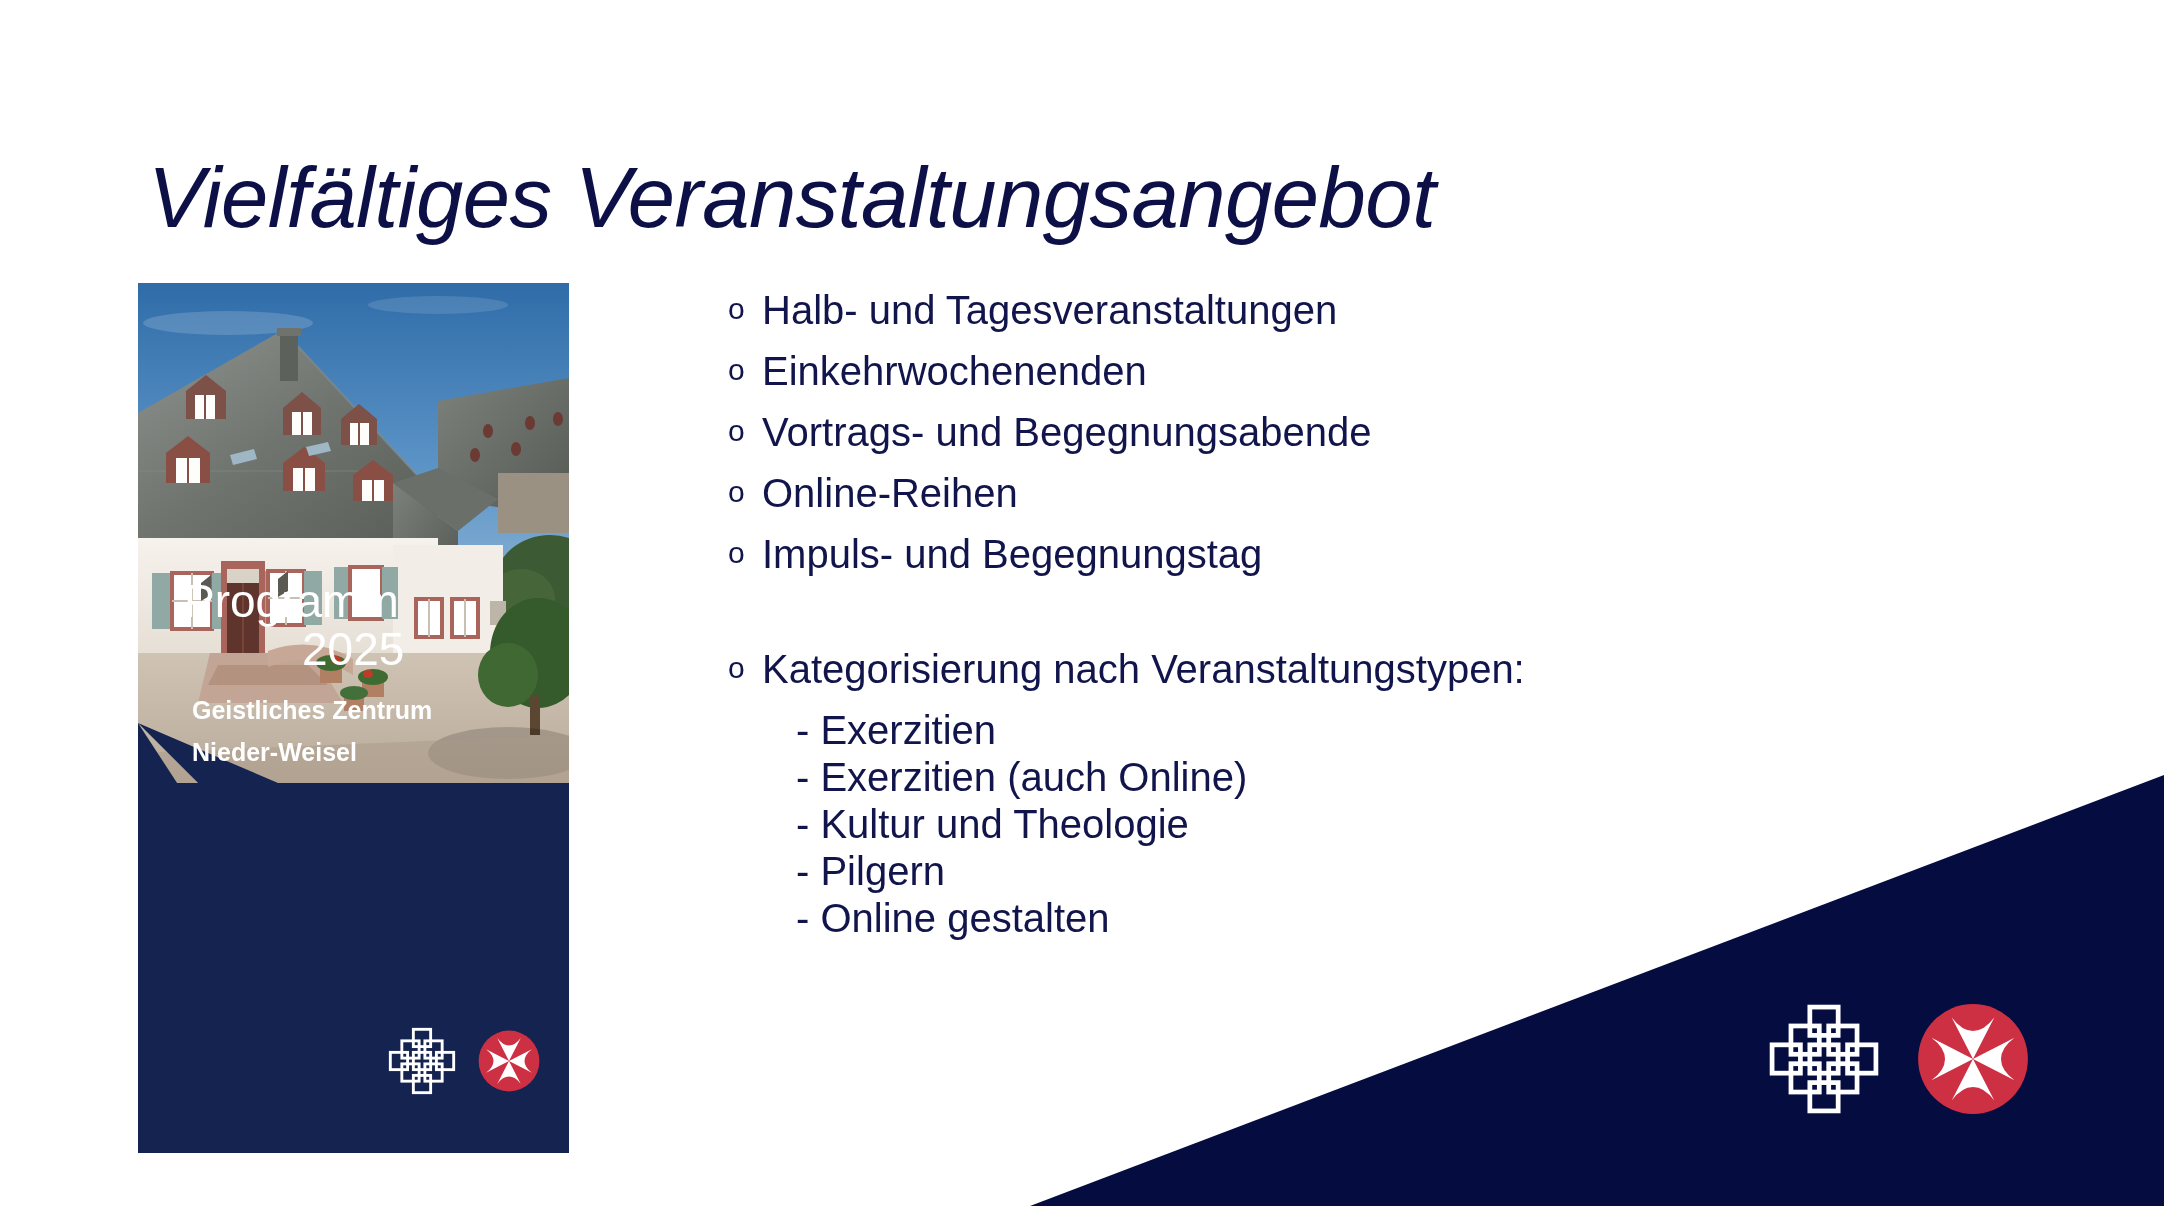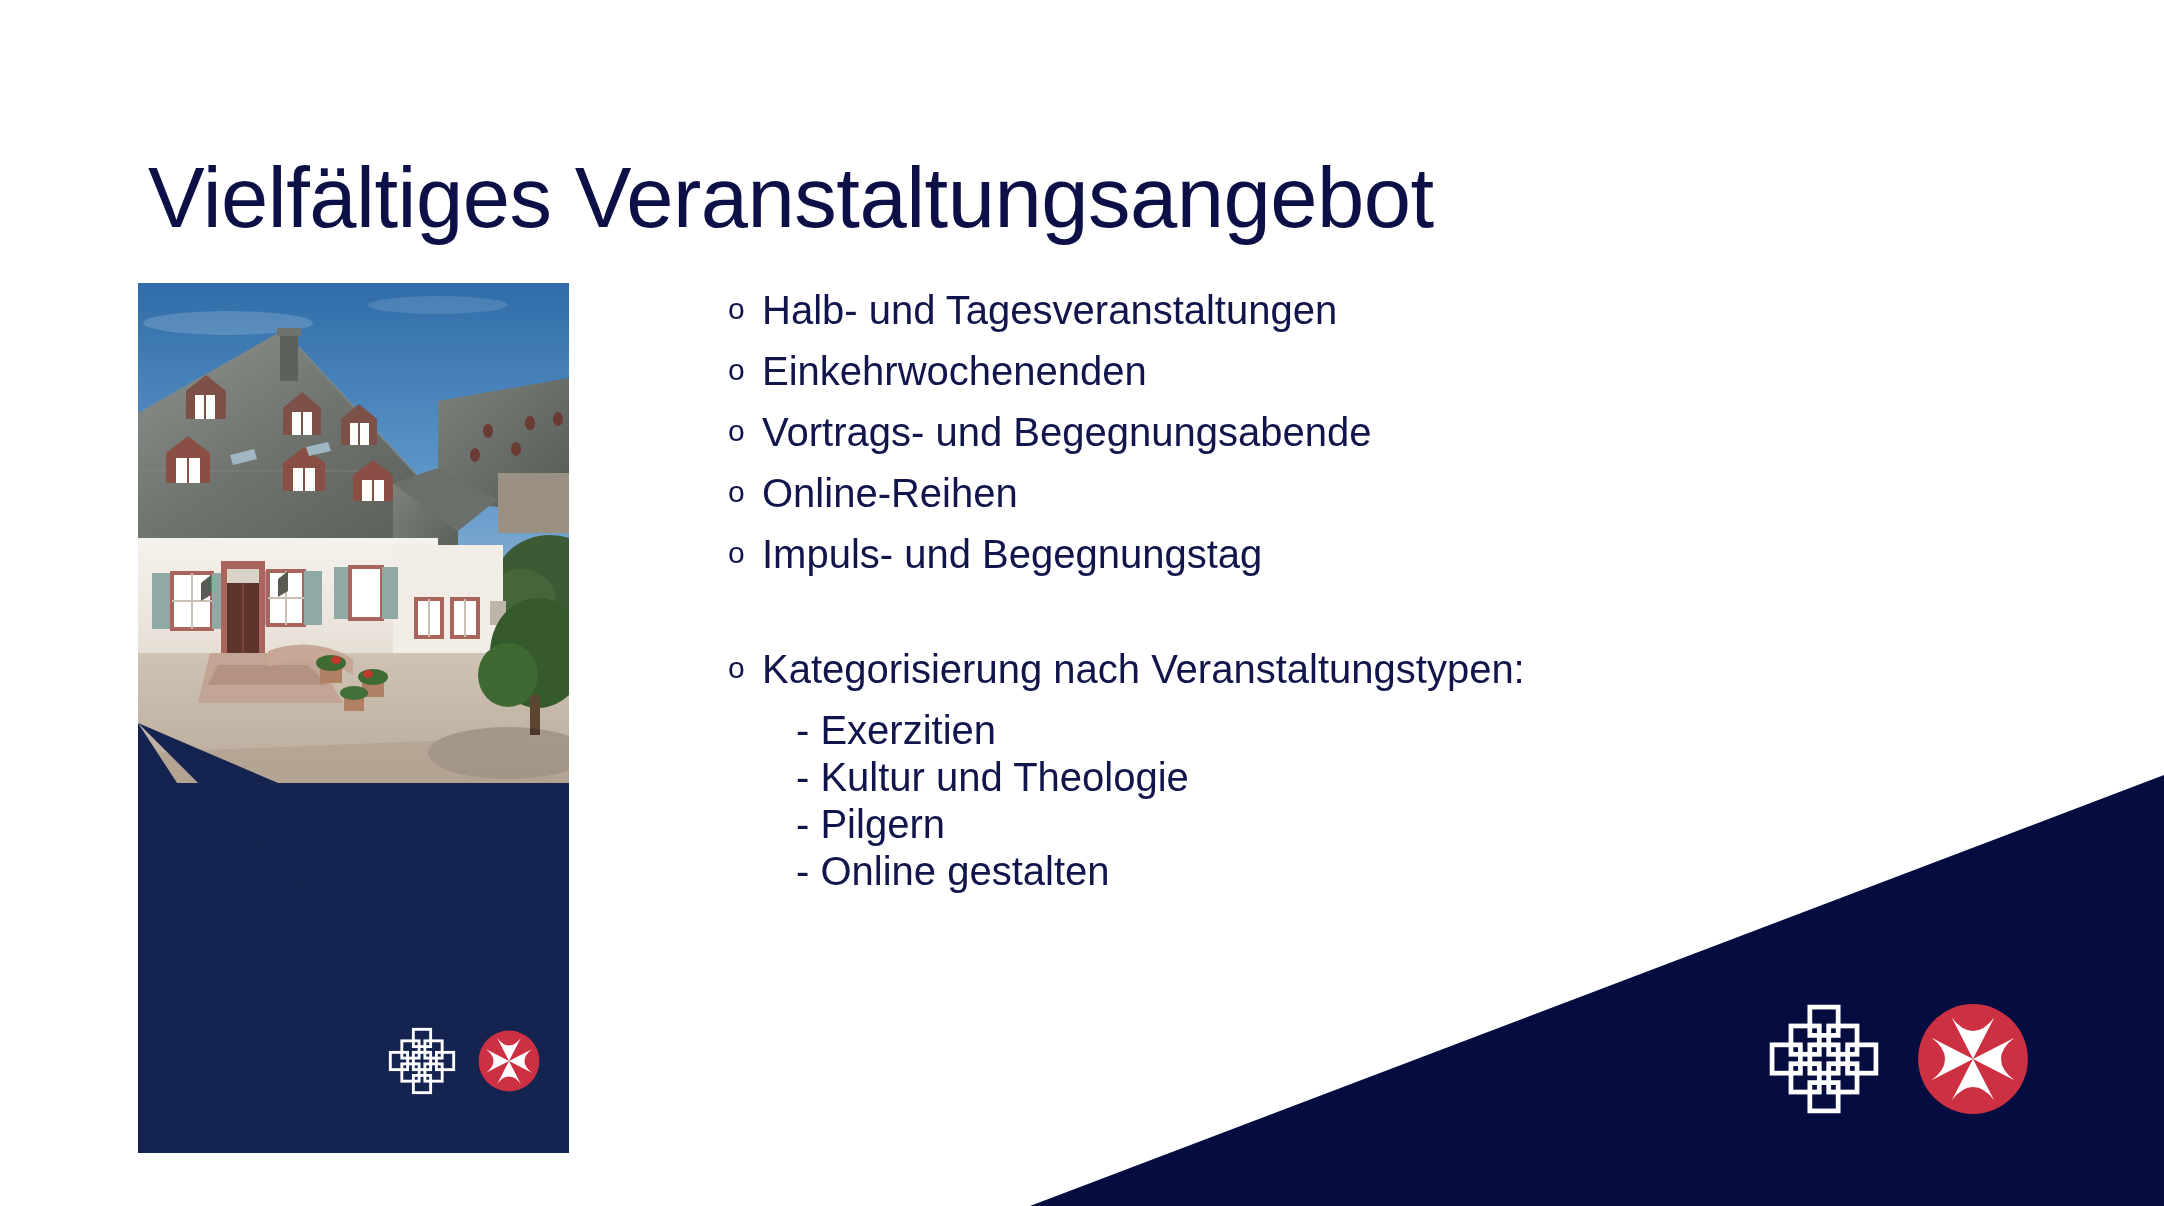--- a/index.html
+++ b/index.html
@@ -35,20 +35,21 @@
     position: absolute;
     left: 148px;
     top: 96px;
     width: 1900px;
     color: #0d1047;
     font-size: 85px;
     font-weight: 400;
     letter-spacing: -0.5px;
     line-height: 1.05;
     white-space: nowrap;
+    font-style: italic;
   }
 
   
   .brochure {
     position: absolute;
     left: 138px;
     top: 283px;
     width: 431px;
     height: 870px;
     overflow: hidden;
@@ -319,20 +320,26 @@
       <ellipse cx="370" cy="470" rx="80" ry="26" fill="#000000" opacity="0.16"></ellipse>
       <path d="M0,470 L431,452 L431,500 L0,500 Z" fill="#a99a89" opacity="0.5"></path>
     </svg>
 
     <svg class="brochure-overlay" viewBox="0 0 431 870" preserveAspectRatio="none">
       <polygon points="0,440 280,870 0,870" fill="#14234f"></polygon>
       <rect x="0" y="500" width="431" height="370" fill="#14234f"></rect>
       <polygon points="0,440 431,870 431,500 140,500 0,440" fill="#14234f"></polygon>
     </svg>
 
+    <div class="brochure-text">
+      <div class="b-programm">Programm</div>
+      <div class="b-year">2025</div>
+      <div class="b-sub1">Geistliches Zentrum</div>
+      <div class="b-sub2">Nieder-Weisel</div>
+    </div>
 
     <div class="brochure-logos">
       <svg width="72" height="72" viewBox="0 0 100 100">
         <g fill="none" stroke="#ffffff" stroke-width="4">
           <rect x="38" y="6" width="24" height="24"></rect>
           <rect x="38" y="70" width="24" height="24"></rect>
           <rect x="6" y="38" width="24" height="24"></rect>
           <rect x="70" y="38" width="24" height="24"></rect>
           <rect x="22" y="22" width="24" height="24"></rect>
           <rect x="54" y="22" width="24" height="24"></rect>
@@ -375,20 +382,21 @@
     </div>
 
     <div class="group-gap"></div>
 
     <div class="bullet-row">
       <span class="bullet-marker">o</span>
       <span class="bullet-text">Kategorisierung nach Veranstaltungstypen:</span>
     </div>
 
     <div class="sub-row">- Exerzitien</div>
+    <div class="sub-row">- Exerzitien (auch Online)</div>
     <div class="sub-row">- Kultur und Theologie</div>
     <div class="sub-row">- Pilgern</div>
     <div class="sub-row">- Online gestalten</div>
   </div>
 
   <div class="corner-logos">
     <svg width="118" height="118" viewBox="0 0 100 100">
       <g fill="none" stroke="#ffffff" stroke-width="4">
         <rect x="38" y="6" width="24" height="24"></rect>
         <rect x="38" y="70" width="24" height="24"></rect>

